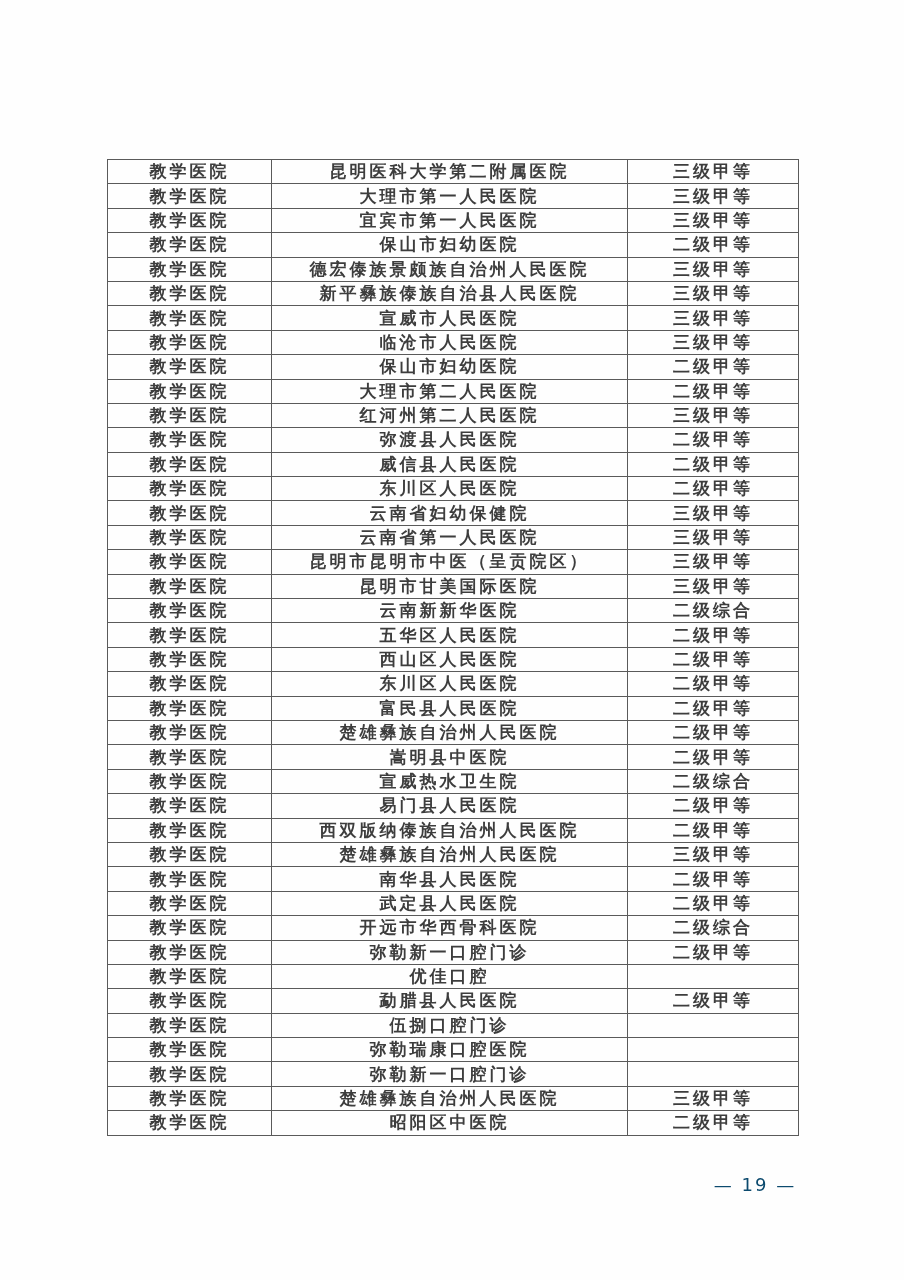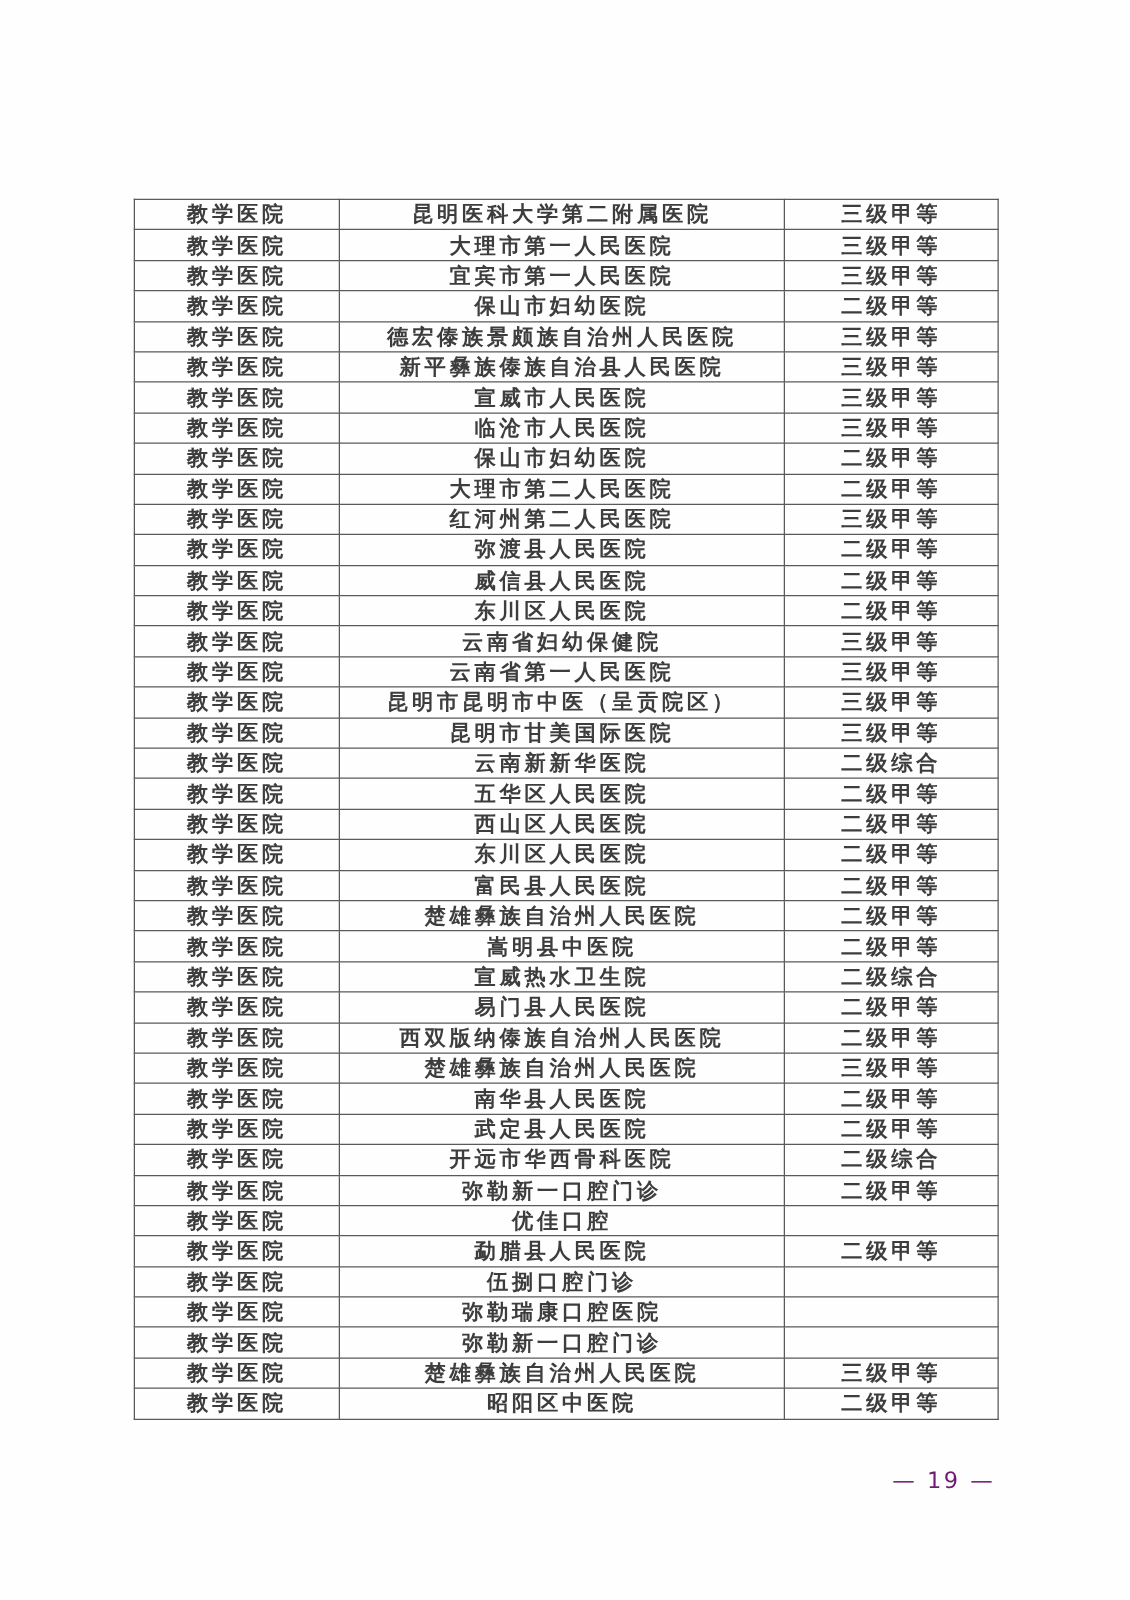--- a/index.html
+++ b/index.html
@@ -42,21 +42,21 @@
   .col-grade    { width: 171px; }
   .page-number {
     position: absolute;
     left: 700px;
     top: 1174px;
     width: 110px;
     text-align: center;
     font-family: "DejaVu Sans", sans-serif;
     font-size: 18px;
     letter-spacing: 2px;
-    color: #701a75;
+    color: #0c4a6e;
   }
 </style>
 </head>
 <body>
 
 <div class="page">
 
   <table class="hospital-table">
     <colgroup>
       <col class="col-category">

